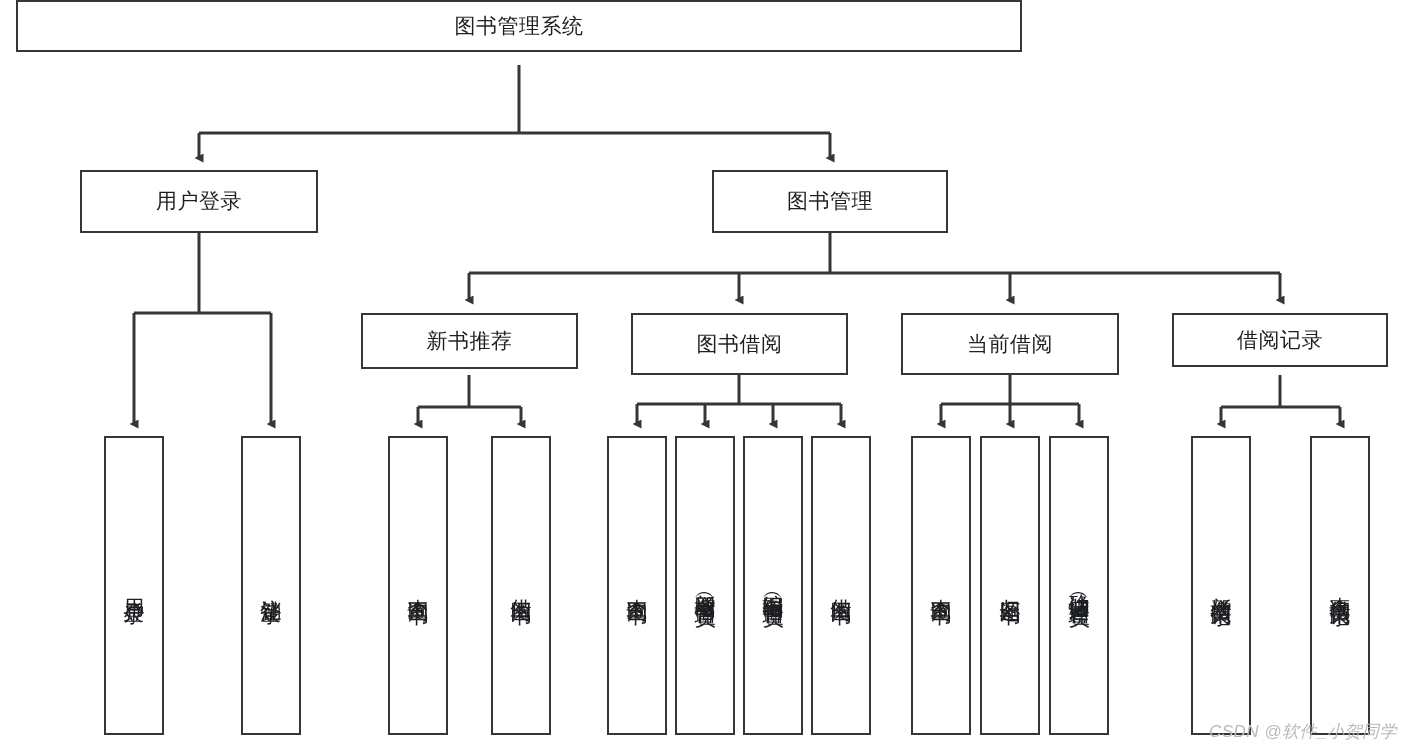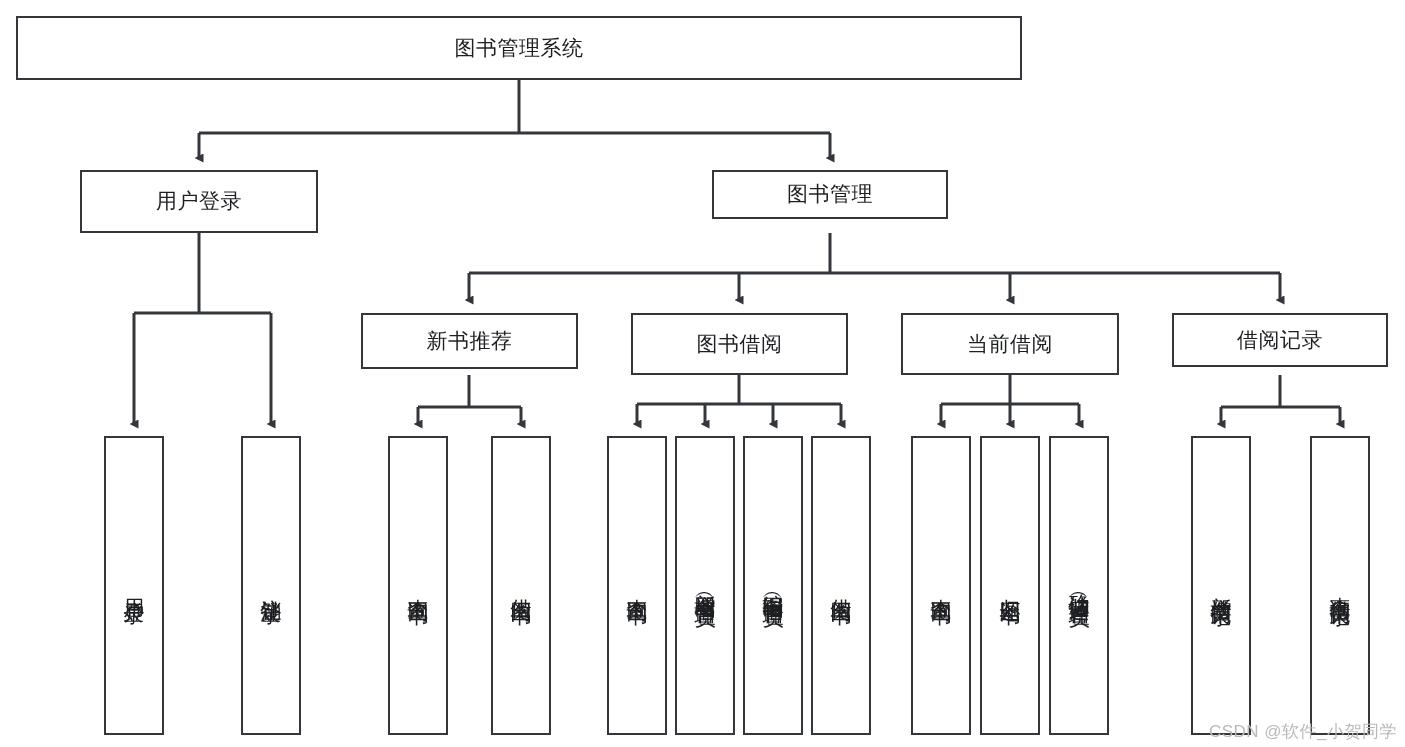--- a/index.html
+++ b/index.html
@@ -56,20 +56,21 @@
   }
   .watermark {
     position: absolute;
     right: 8px;
     bottom: 4px;
     font-size: 17px;
     color: #b9b9b9;
     letter-spacing: 0.5px;
     white-space: nowrap;
     user-select: none;
+    font-style: italic;
   }
 </style>
 </head>
 <body>
 
 <div id="diagram-root">
 
   <svg class="diagram-canvas" viewBox="0 0 1405 747" xmlns="http://www.w3.org/2000/svg">
     <defs>
       <marker id="arrowhead" markerWidth="10" markerHeight="9" refX="4.5" refY="4.5" orient="auto" markerUnits="userSpaceOnUse">
@@ -113,28 +114,28 @@
       <path d="M 1010 404 L 1010 424" marker-end="url(#arrowhead)"></path>
       <path d="M 1079 404 L 1079 424" marker-end="url(#arrowhead)"></path>
 
       <path d="M 1280 375 L 1280 407"></path>
       <path d="M 1221 407 L 1340 407"></path>
       <path d="M 1221 407 L 1221 424" marker-end="url(#arrowhead)"></path>
       <path d="M 1340 407 L 1340 424" marker-end="url(#arrowhead)"></path>
     </g>
   </svg>
 
-  <div class="node-box" style="left:16px; top:16px; width:1006px; height:64px;align-items:center;">
+  <div class="node-box" style="left:16px; top:0; width:1006px; height:52px;align-items:center;">
     <span class="node-label">图书管理系统</span>
   </div>
 
   <div class="node-box" style="left:80px; top:170px; width:238px; height:63px;">
     <span class="node-label">用户登录</span>
   </div>
-  <div class="node-box" style="left:712px; top:170px; width:236px; height:49px;">
+  <div class="node-box" style="left:712px; top:170px; width:236px; height:63px;">
     <span class="node-label">图书管理</span>
   </div>
 
   <div class="node-box" style="left:361px; top:313px; width:217px; height:56px;">
     <span class="node-label">新书推荐</span>
   </div>
   <div class="node-box" style="left:631px; top:313px; width:217px; height:62px;">
     <span class="node-label">图书借阅</span>
   </div>
   <div class="node-box" style="left:901px; top:313px; width:218px; height:62px;">

